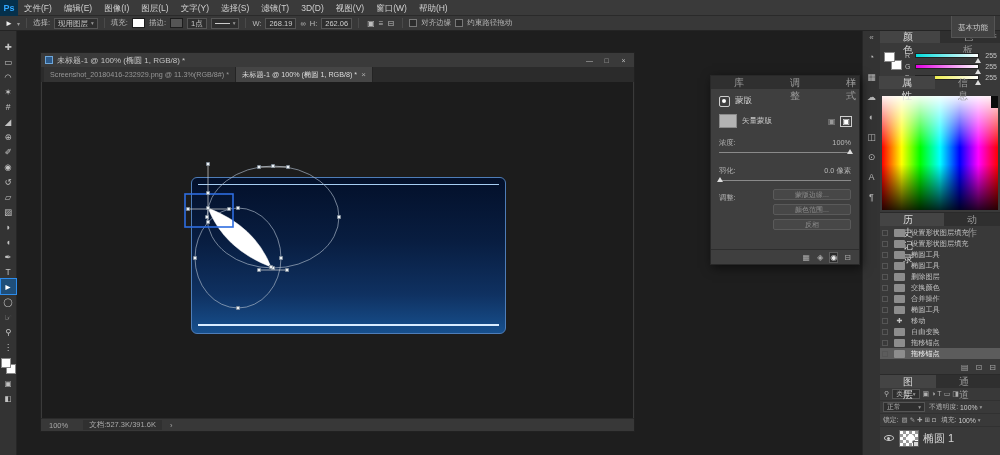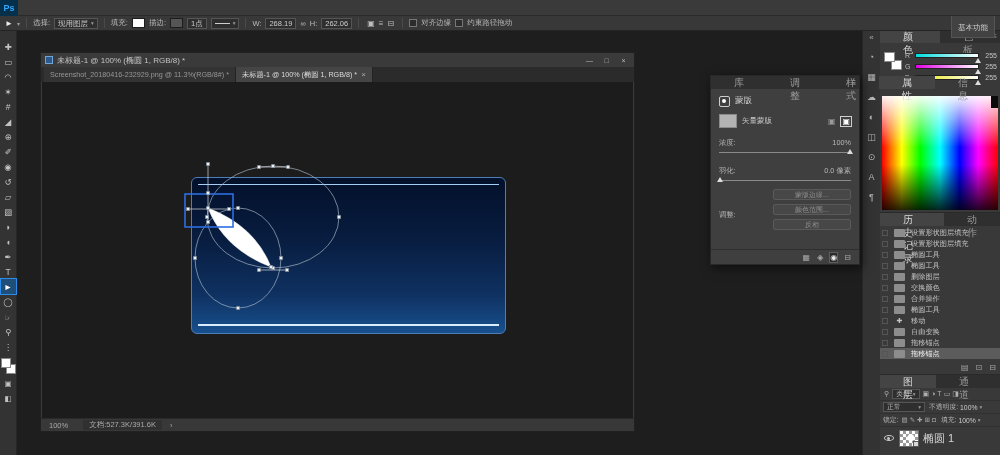--- a/index.html
+++ b/index.html
@@ -116,31 +116,44 @@
 .maskrow{position:absolute;left:8px;top:38px;right:8px;display:flex;align-items:center;gap:5px;}
 .mthumb{width:18px;height:14px;background:#b3b3b3;border:1px solid #8a8a8a;display:inline-block;}
 .mlabel{font-size:7.5px;color:#c8c8c8;flex:1;}
 .maskbtn{font-size:8px;color:#9a9a9a;padding:0 1px;}
 .maskbtn.active{color:#fff;outline:1px solid #cfcfcf;}
 .prow{position:absolute;left:8px;right:8px;display:flex;justify-content:space-between;font-size:7.3px;color:#b8b8b8;}
 .ptrack{position:absolute;left:8px;right:8px;height:1px;background:#8a8a8a;}
 .pthumb{position:absolute;bottom:-1px;width:0;height:0;border-left:3px solid transparent;border-right:3px solid transparent;border-bottom:5px solid #ddd;}
 .pthumb.right{right:-2px;}
 .pthumb.left{left:-2px;}
-.preflab{position:absolute;left:8px;top:134px;font-size:7.3px;color:#b8b8b8;}
+.preflab{position:absolute;left:8px;top:117px;font-size:7.3px;color:#b8b8b8;}
 #props-buttons{position:absolute;right:8px;top:113px;width:78px;display:flex;flex-direction:column;gap:4px;}
 .pbtn{height:11px;background:#474747;border:1px solid #5a5a5a;border-radius:2px;color:#8d8d8d;font-size:7px;text-align:center;line-height:9px;}
 #props-footer{position:absolute;left:0;right:0;bottom:0;height:15px;border-top:1px solid #2e2e2e;display:flex;justify-content:flex-end;align-items:center;gap:7px;padding:0 8px;font-size:8px;color:#ababab;}
 .pfi.pressed{background:#2b2b2b;outline:1px solid #5e5e5e;color:#e8e8e8;}
 </style>
 </head>
 <body>
 
 <div id="menubar">
   <div id="pslogo">Ps</div>
+  <div id="menu-items">
+      <span class="menu-item">文件(F)</span>
+      <span class="menu-item">编辑(E)</span>
+      <span class="menu-item">图像(I)</span>
+      <span class="menu-item">图层(L)</span>
+      <span class="menu-item">文字(Y)</span>
+      <span class="menu-item">选择(S)</span>
+      <span class="menu-item">滤镜(T)</span>
+      <span class="menu-item">3D(D)</span>
+      <span class="menu-item">视图(V)</span>
+      <span class="menu-item">窗口(W)</span>
+      <span class="menu-item">帮助(H)</span>
+    </div>
 </div>
 
 <div id="optionsbar">
   <span class="obtool">►</span>
   <span class="mini">▾</span>
   <span class="sep"></span>
   <span>选择:</span>
   <span class="obox">
     <span>现用图层</span>
     <span class="dd">▾</span>

